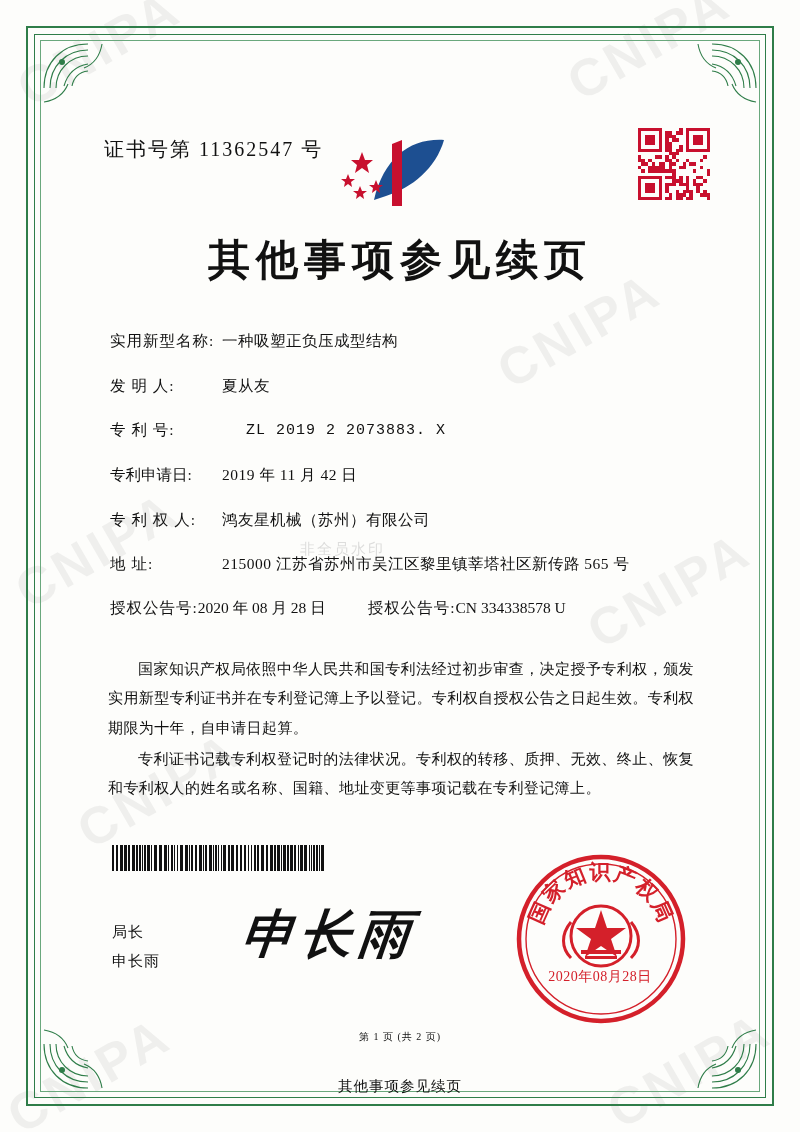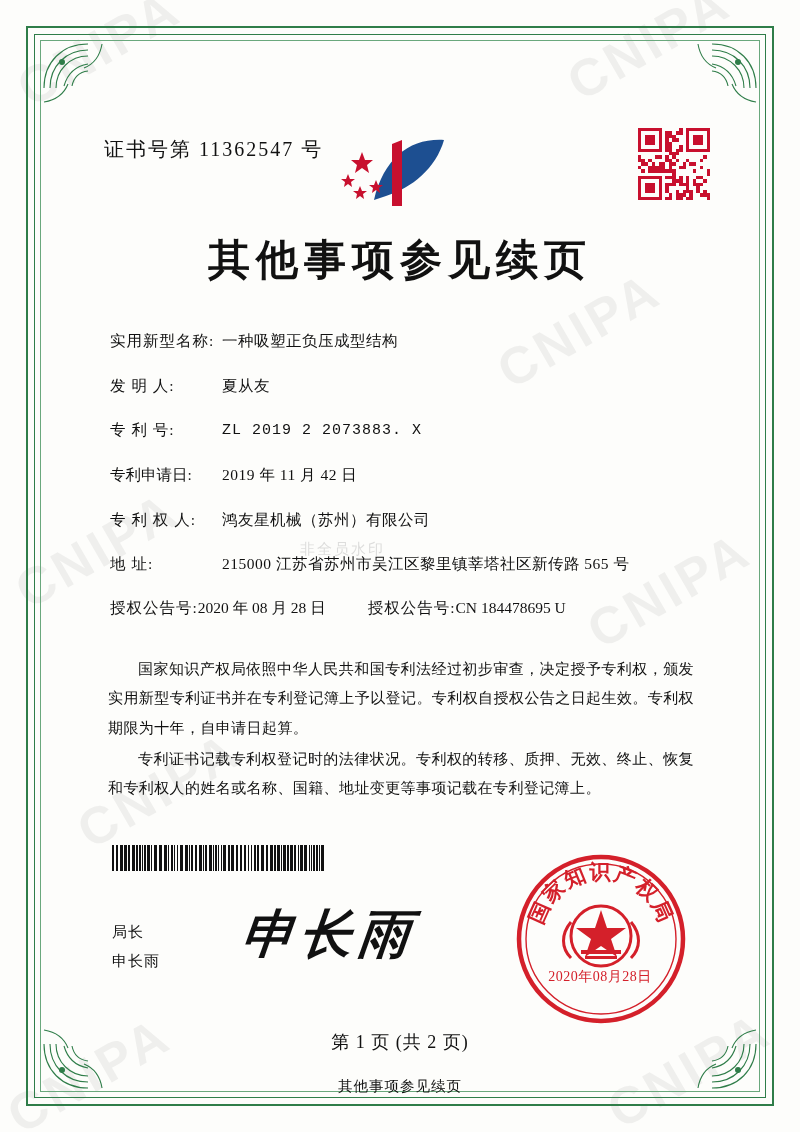--- a/index.html
+++ b/index.html
@@ -146,20 +146,21 @@
   }
   .flabel.sp { letter-spacing: 0; }
   .fvalue {
     flex: 1;
     letter-spacing: 0.5px;
   }
   .fvalue.mono {
     font-family: "Liberation Mono", "DejaVu Sans Mono", monospace;
     font-size: 15px;
     letter-spacing: 1px;
+    margin-left: 24px;
   }
   .frow-split { display: flex; align-items: baseline; margin-bottom: 23px; }
   .frow-split .seg { display: flex; align-items: baseline; }
   .frow-split .seg2 { margin-left: 42px; }
   .seg .flabel2 { letter-spacing: 1px; white-space: nowrap; }
   .seg .fval2 { }
 
   
   .paras {
     position: absolute;
@@ -220,21 +221,21 @@
     font-size: 14px;
     letter-spacing: 0.5px;
     font-family: "Liberation Serif", serif;
   }
 
   
   .page-num {
     position: absolute;
     top: 1030px; left: 0; right: 0;
     text-align: center;
-    font-size: 18px;
+    font-size: 10px;
     letter-spacing: 1px;
     color: #111;
   }
   .footer-note {
     position: absolute;
     top: 1077px; left: 0; right: 0;
     text-align: center;
     font-size: 14.5px;
     letter-spacing: 1px;
     color: #111;
@@ -804,21 +805,21 @@
       <div class="flabel">地 址:</div>
       <div class="fvalue">215000 江苏省苏州市吴江区黎里镇莘塔社区新传路 565 号</div>
     </div>
     <div class="frow-split">
       <div class="seg">
         <span class="flabel2">授权公告号:</span>
         <span class="fval2">2020 年 08 月 28 日</span>
       </div>
       <div class="seg seg2">
         <span class="flabel2">授权公告号:</span>
-        <span class="fval2">CN 184478695 U</span>
+        <span class="fval2">CN 334338578 U</span>
       </div>
     </div>
   </div>
 
   <div class="paras">
     <p>国家知识产权局依照中华人民共和国专利法经过初步审查，决定授予专利权，颁发实用新型专利证书并在专利登记簿上予以登记。专利权自授权公告之日起生效。专利权期限为十年，自申请日起算。</p>
     <p>专利证书记载专利权登记时的法律状况。专利权的转移、质押、无效、终止、恢复和专利权人的姓名或名称、国籍、地址变更等事项记载在专利登记簿上。</p>
   </div>
 
   <div class="barcode" id="barcode">

